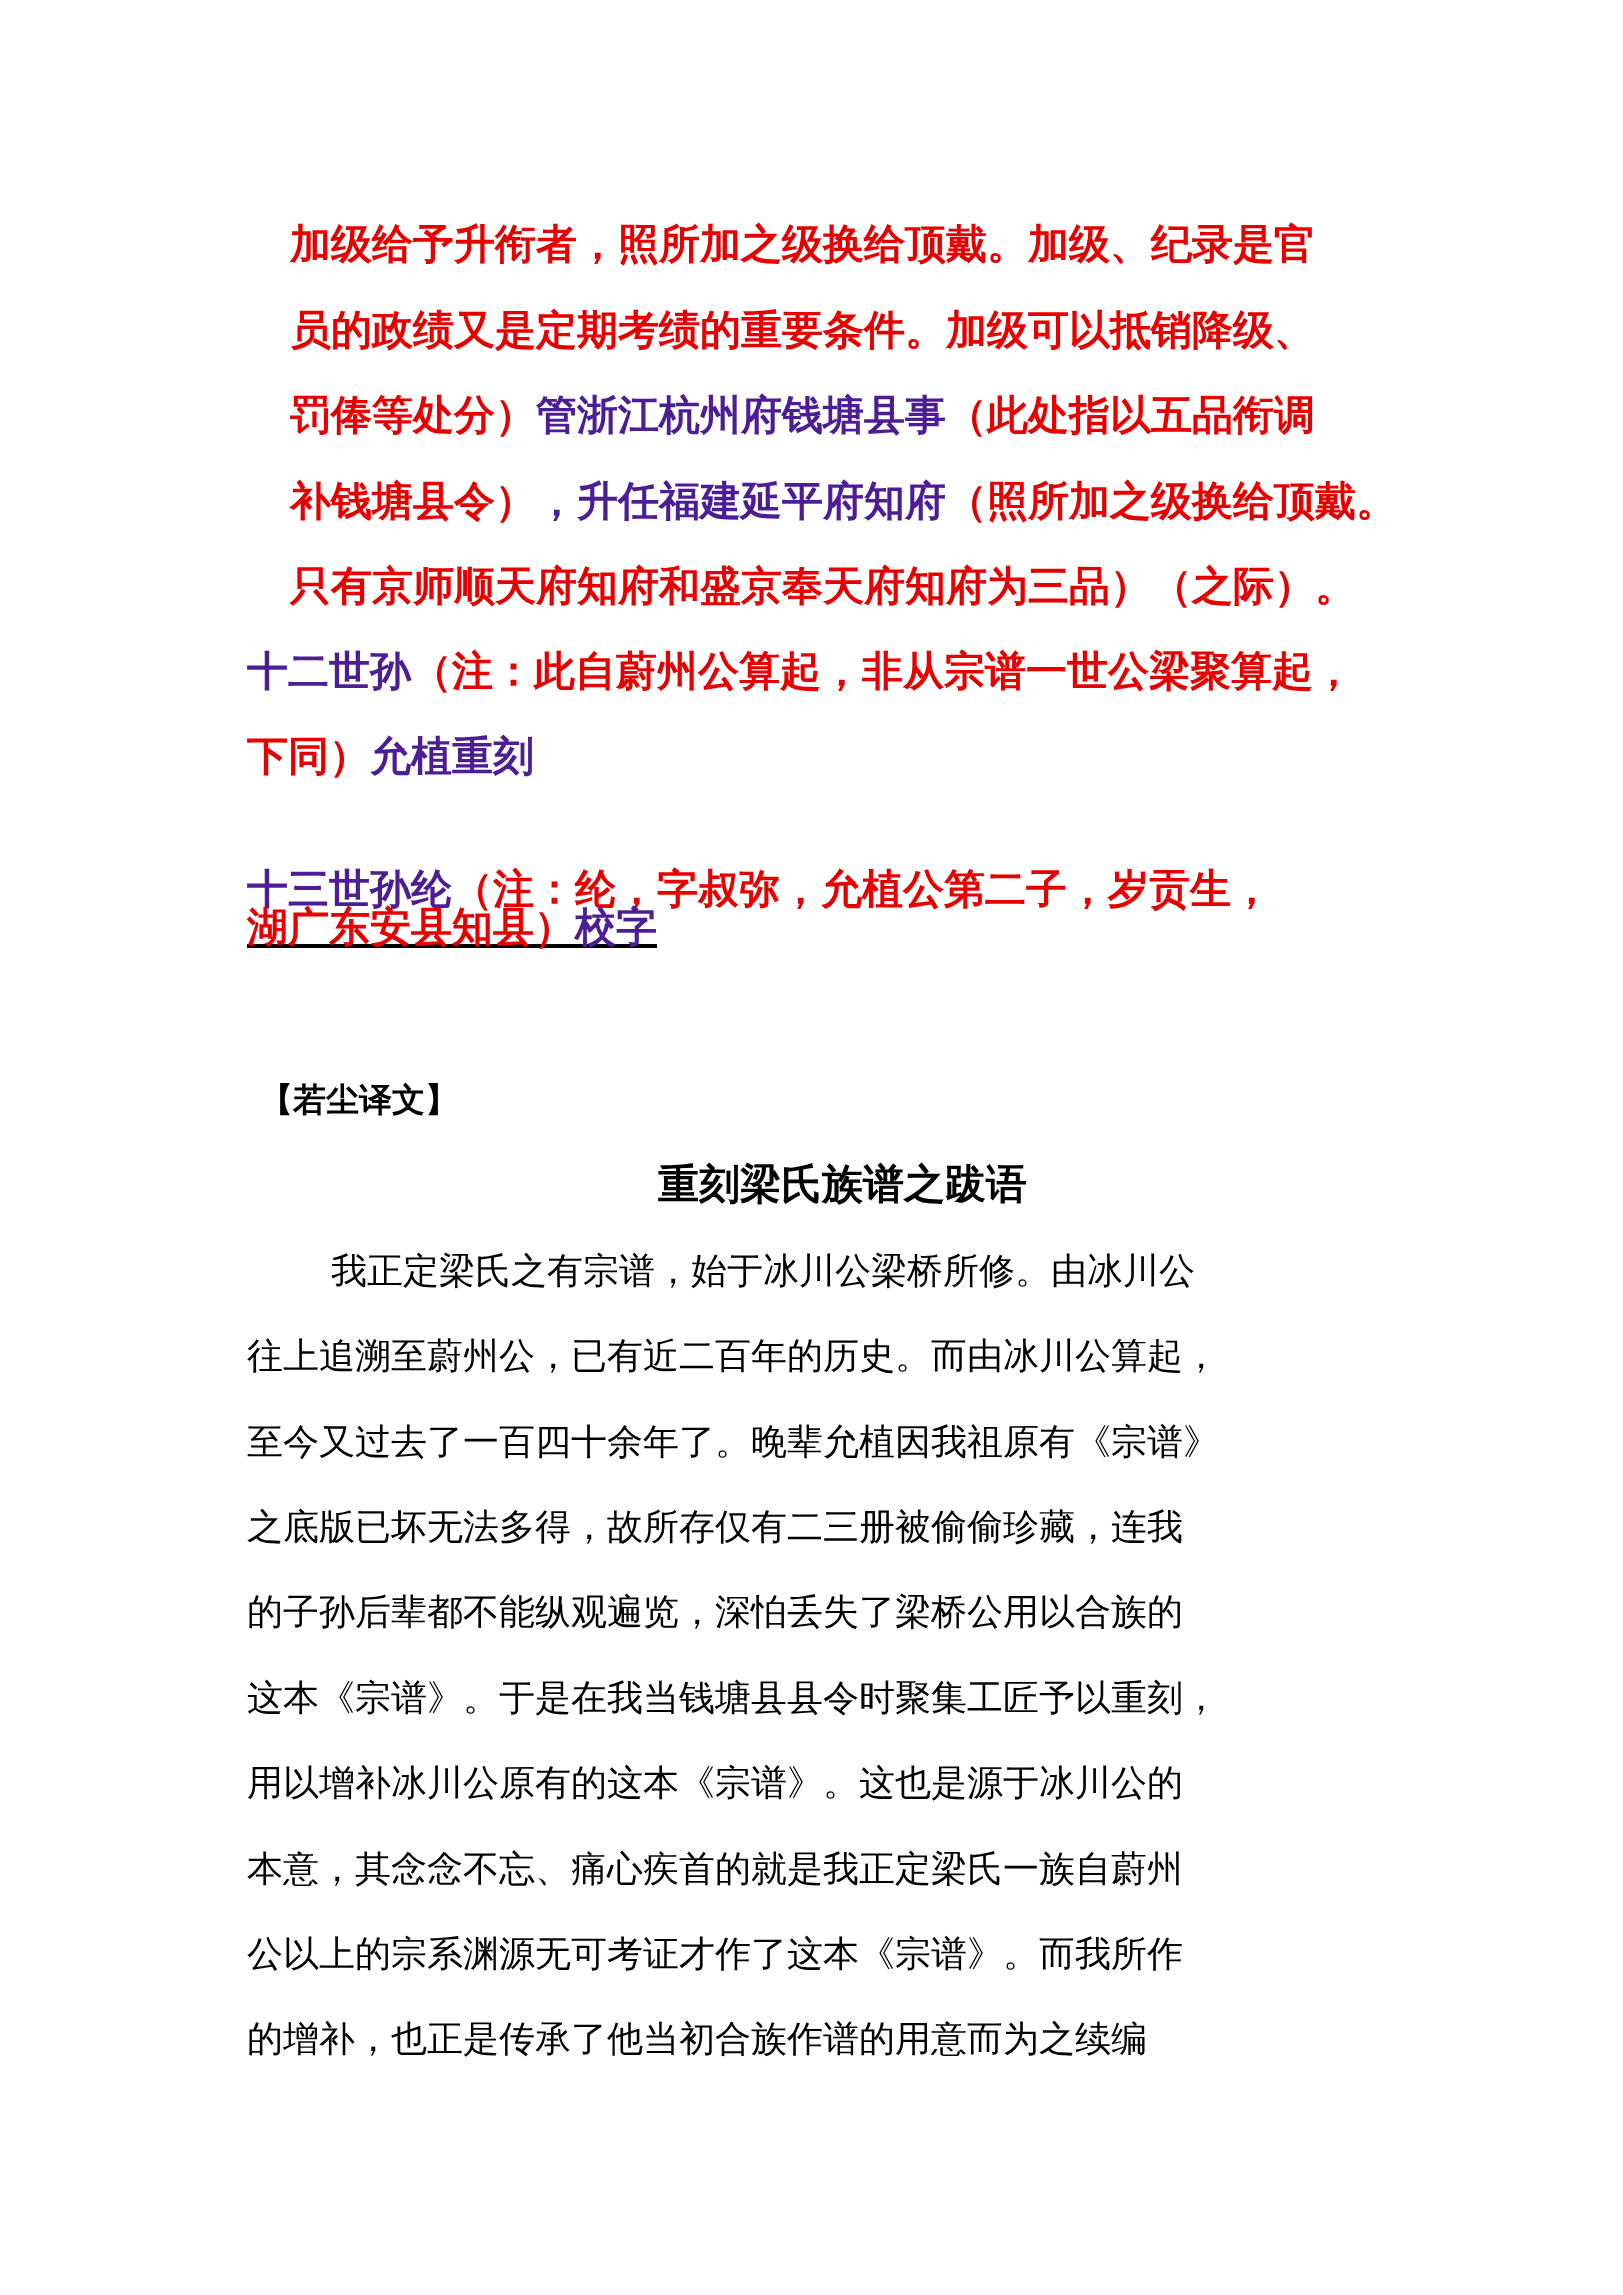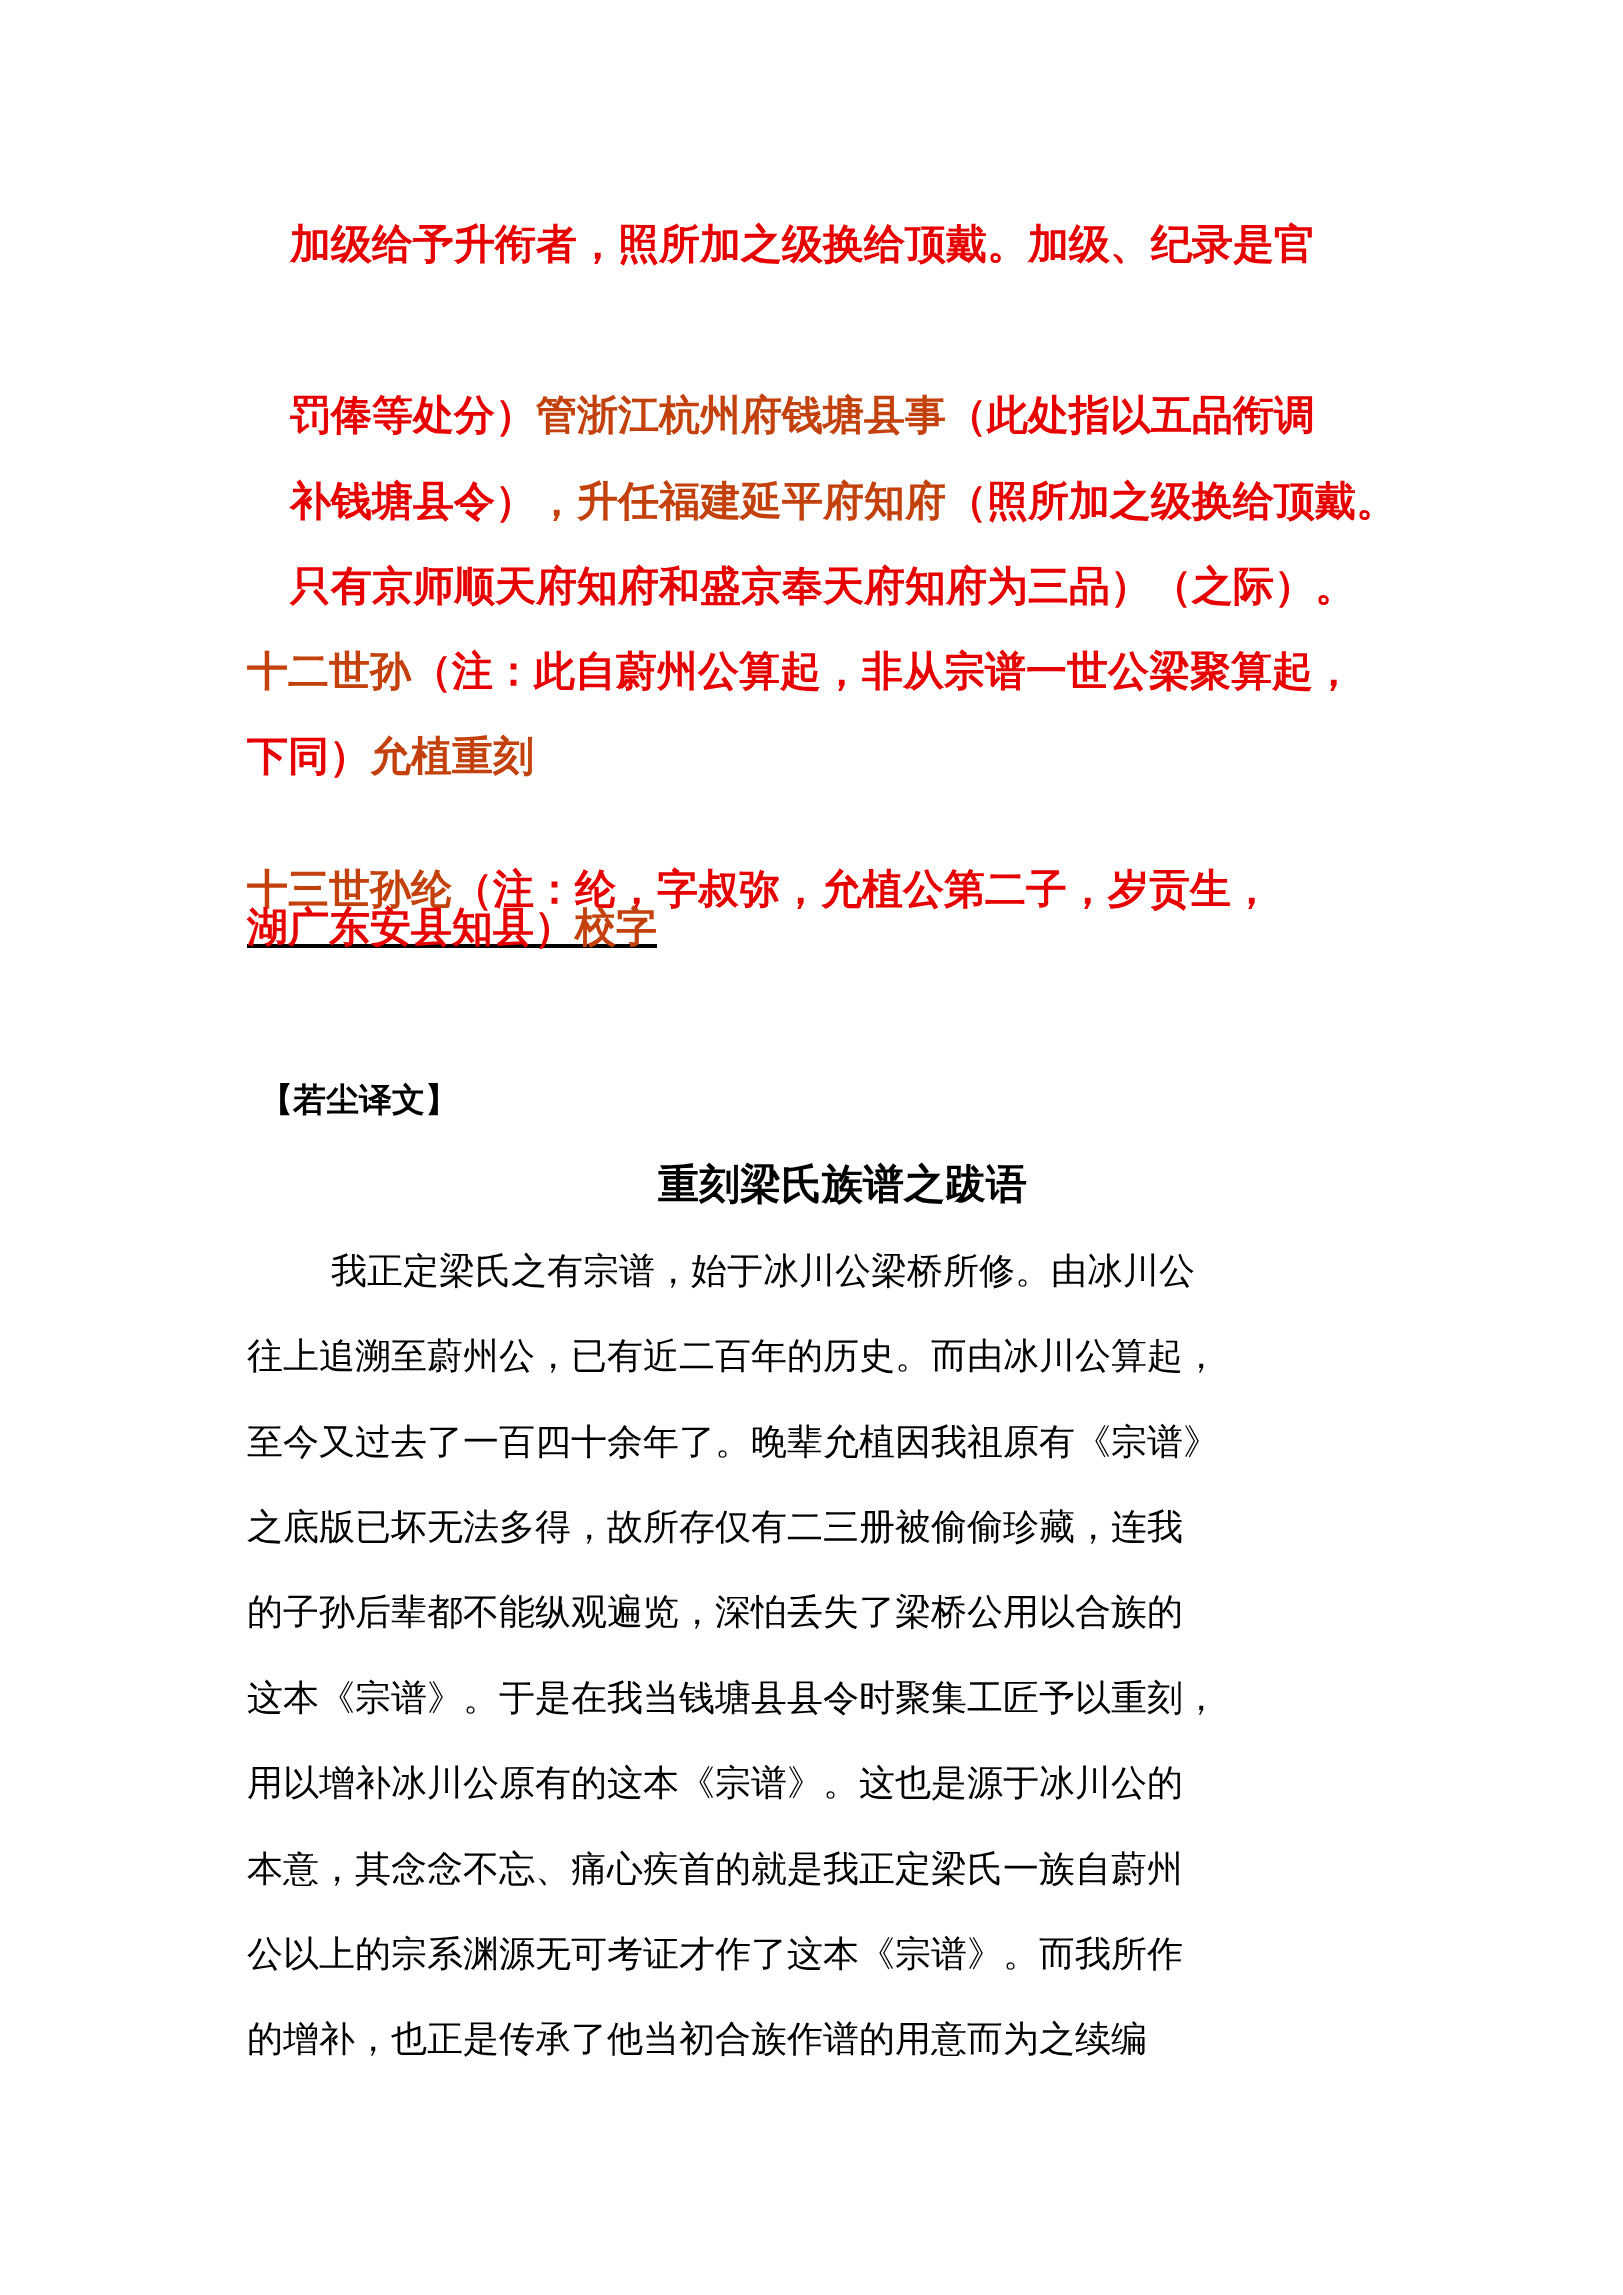--- a/index.html
+++ b/index.html
@@ -2,32 +2,35 @@
 <html style="font-size:13px"><head>
   <meta charset="utf-8">
   <style>
     html, body { margin: 0; padding: 0; background: #ffffff; }
     body { width: 1623px; height: 2295px; position: relative; overflow: hidden;
            font-family: "DejaVu Serif", "Liberation Serif", serif; color: #000; }
     .page { position: absolute; left: 0; top: 3px; width: 1623px; height: 2295px; }
     .line { position: absolute; font-size: 41px; line-height: 49px; white-space: nowrap; letter-spacing: 0px; }
     .bold { font-weight: bold; }
     .red { color: #e60000; }
-    .black { color: #c2410c; }
+    .black { color: #4c1d95; }
     .heading { position: absolute; font-size: 33px; line-height: 49px; font-weight: bold; white-space: nowrap; }
     .title { position: absolute; left: 0; width: 1685px; text-align: center; font-size: 41px; line-height: 49px; font-weight: bold; white-space: nowrap; }
     .body { position: absolute; font-size: 36px; line-height: 49px; white-space: nowrap; font-weight: normal; color: #000; }
   </style>
 </head>
 <body>
 
 <div class="page">
 
   <div class="line bold" style="left:290px; top:217px;">
     <span class="red">加级给予升衔者，照所加之级换给顶戴。加级、纪录是官</span>
+  </div>
+  <div class="line bold" style="left:290px; top:303px;">
+    <span class="red">员的政绩又是定期考绩的重要条件。加级可以抵销降级、</span>
   </div>
   <div class="line bold" style="left:290px; top:388px;">
     <span class="red">罚俸等处分）</span><span class="black">管浙江杭州府钱塘县事</span><span class="red">（此处指以五品衔调</span>
   </div>
   <div class="line bold" style="left:290px; top:474px;">
     <span class="red">补钱塘县令）</span><span class="black">，升任福建延平府知府</span><span class="red">（照所加之级换给顶戴。</span>
   </div>
   <div class="line bold" style="left:290px; top:559px;">
     <span class="red">只有京师顺天府知府和盛京奉天府知府为三品）（之际）。</span>
   </div>

